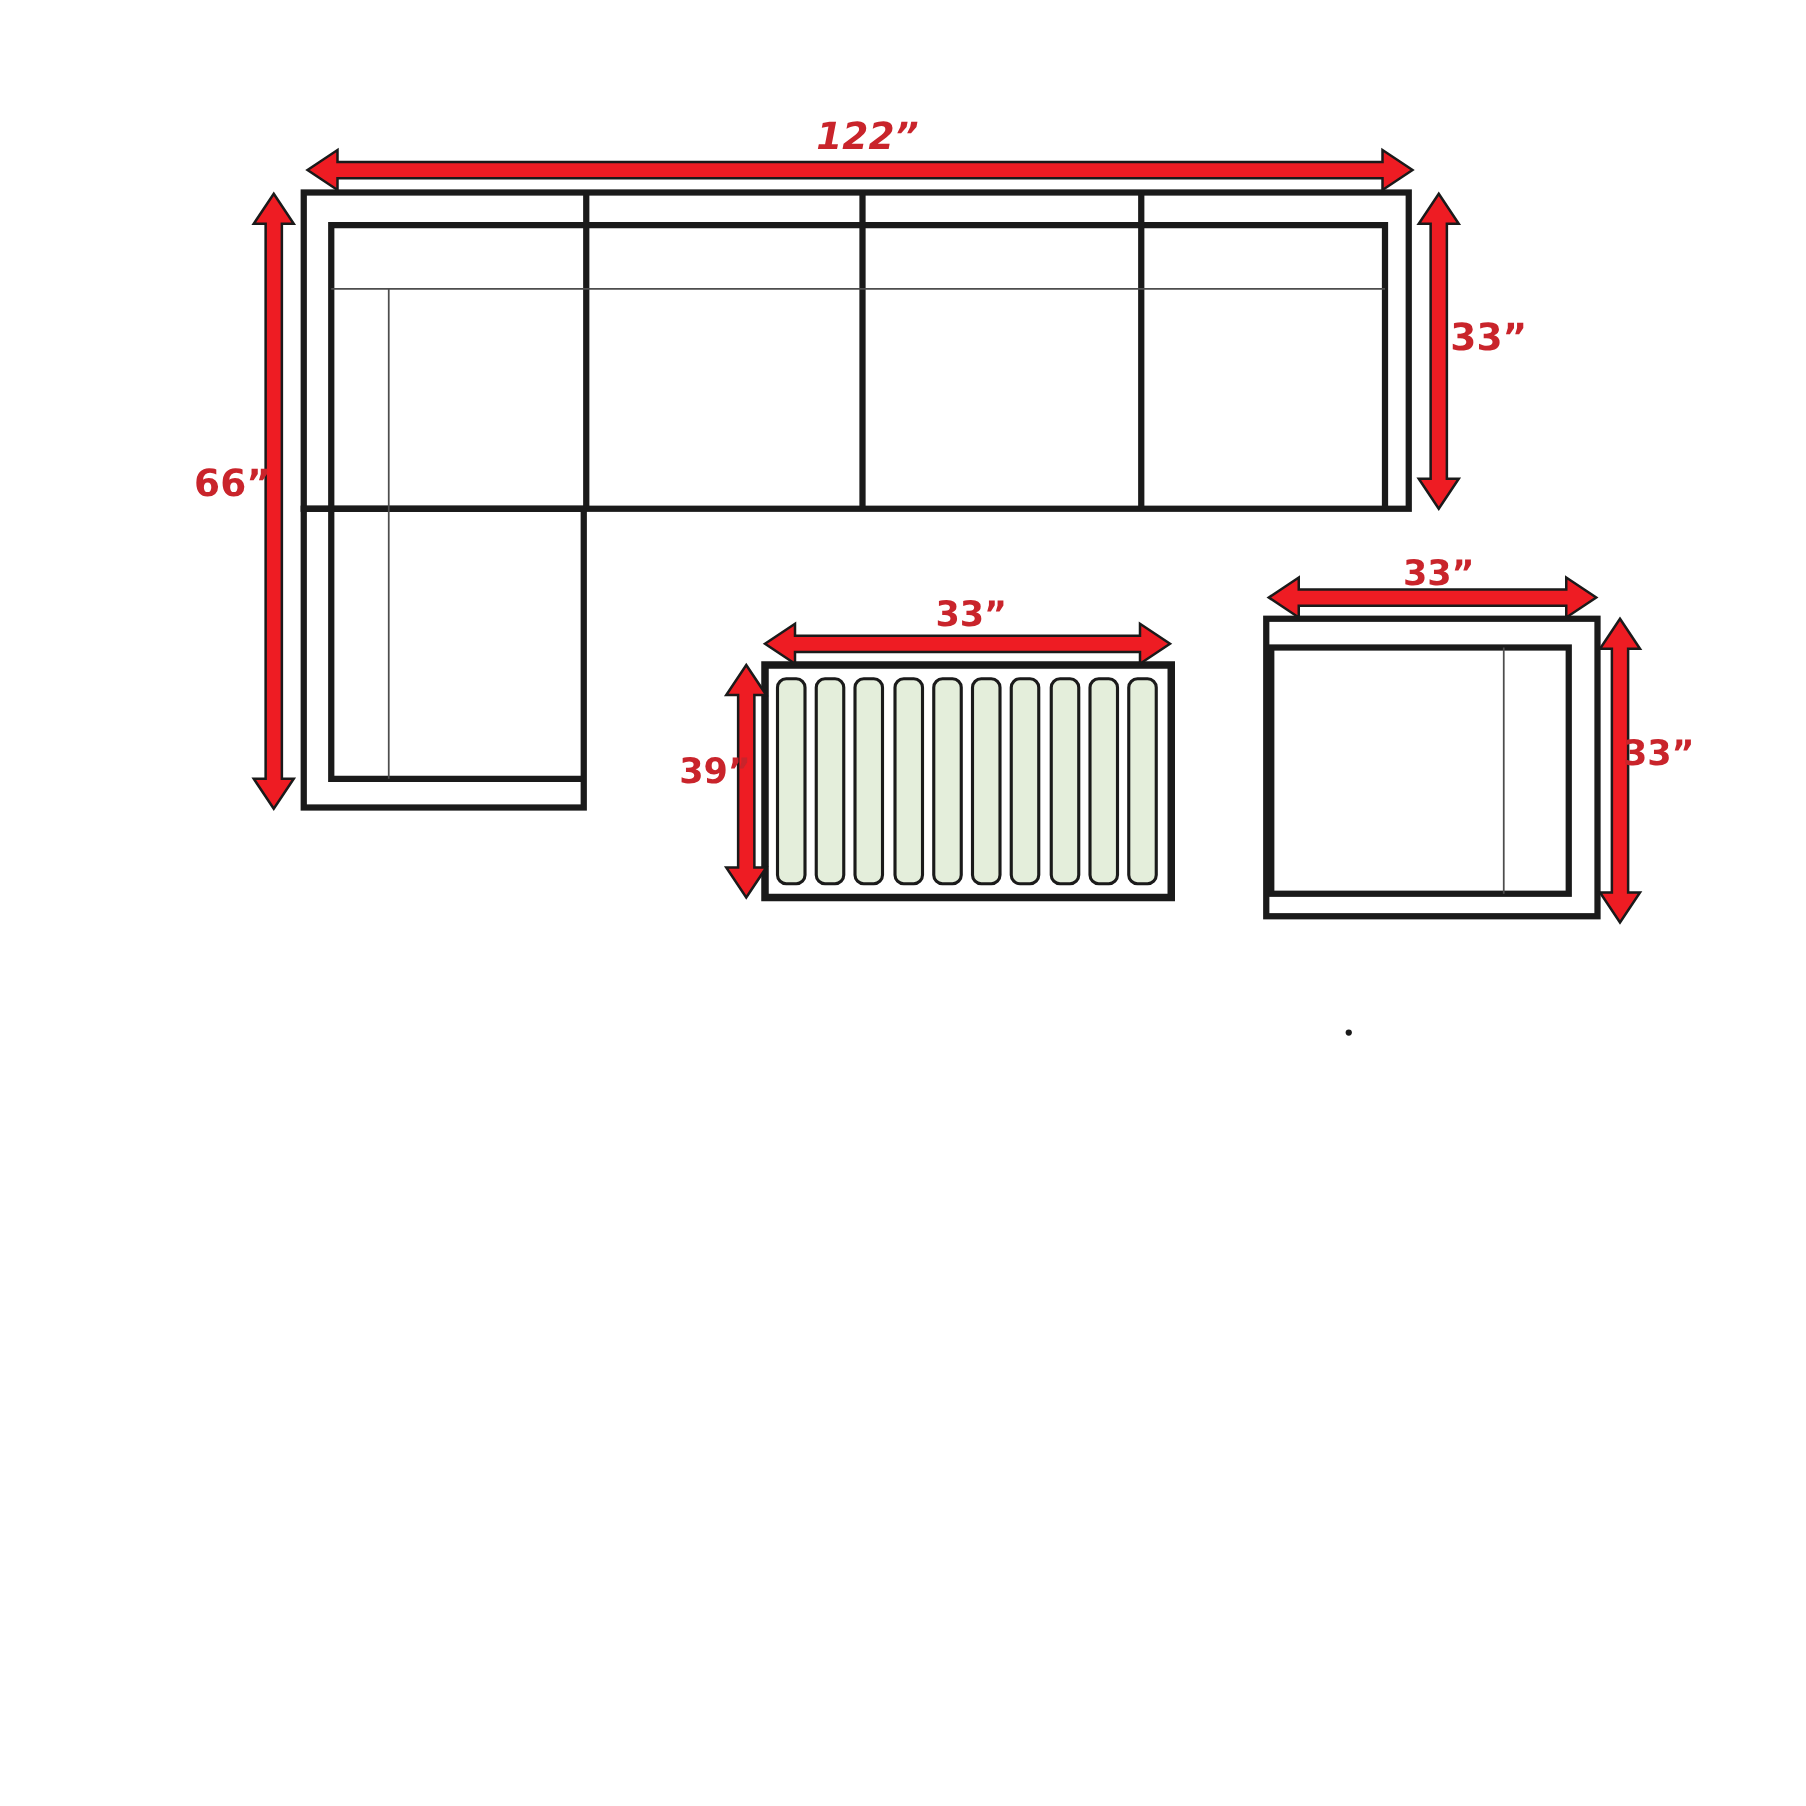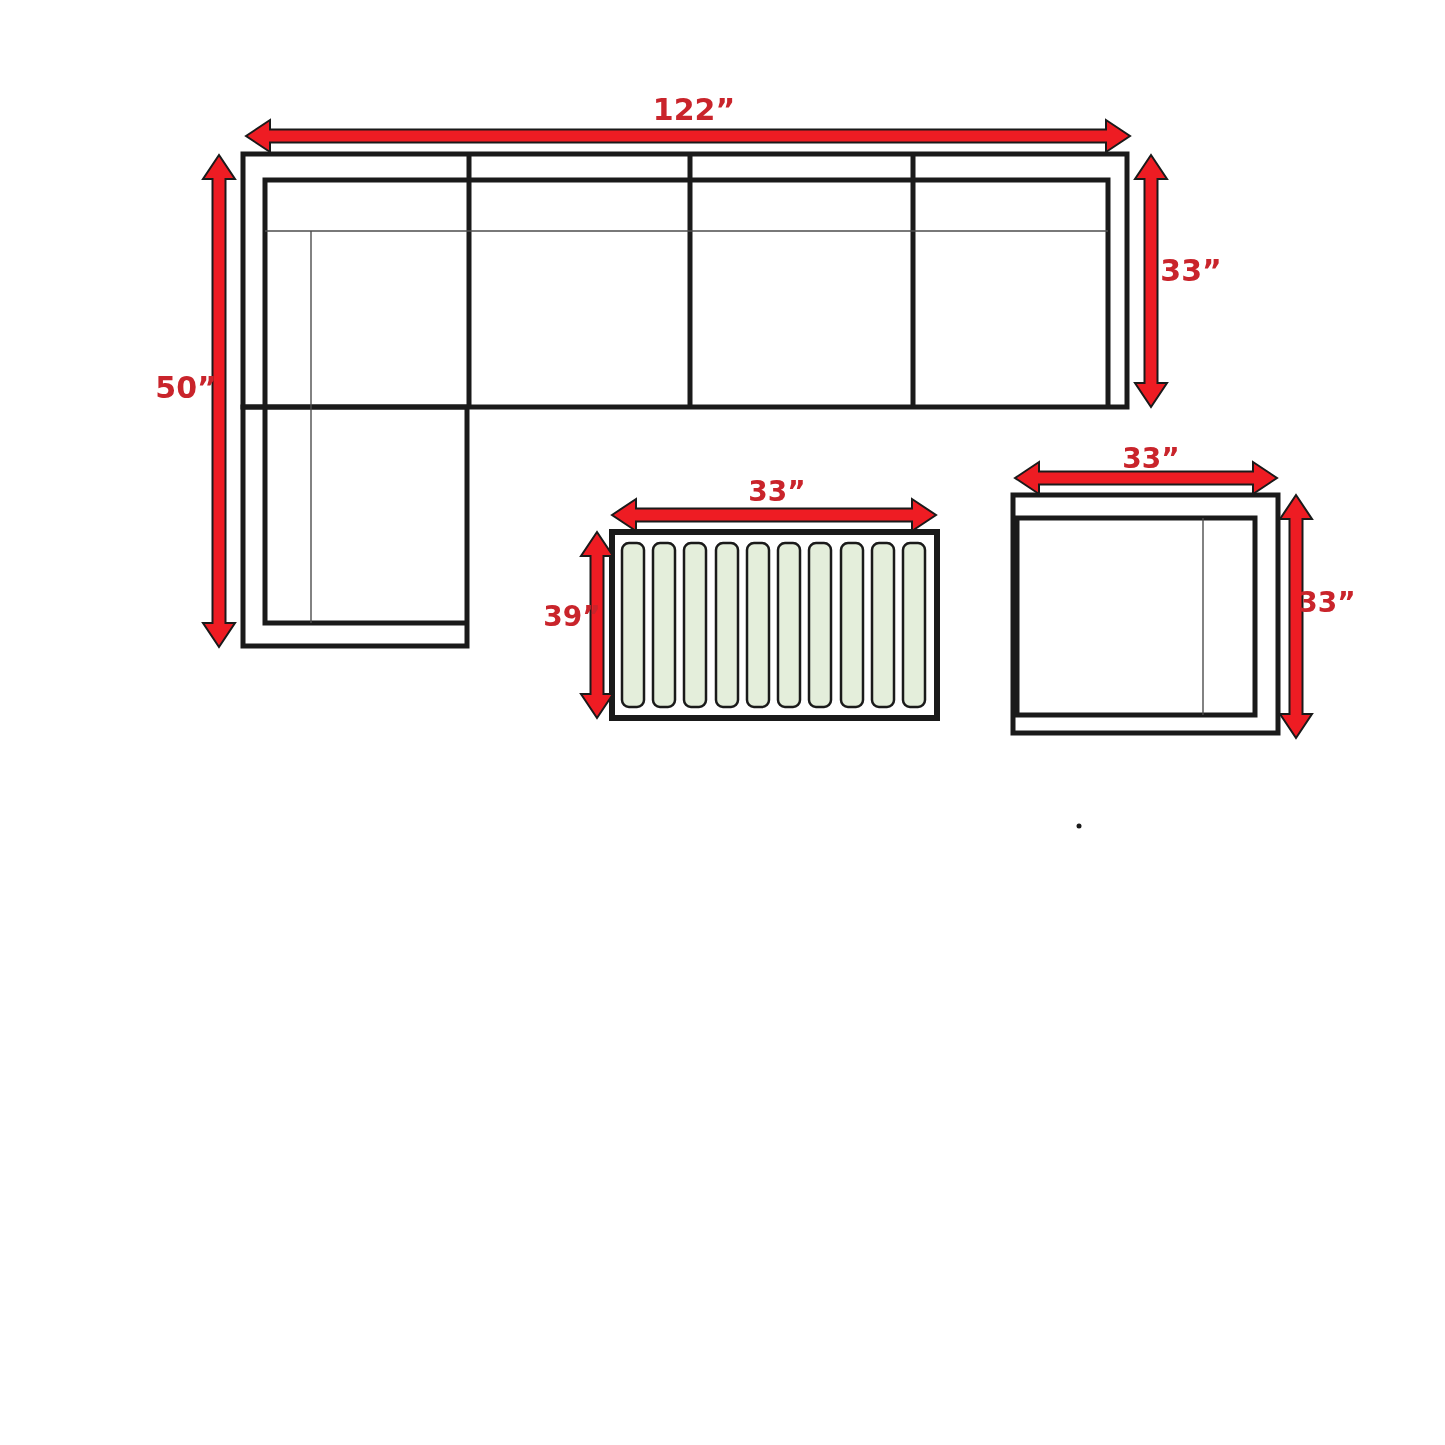--- a/index.html
+++ b/index.html
@@ -94,25 +94,25 @@
       <path class="arrow" d="M597,532 L613,556 L603.5,556 L603.5,694 L613,694 L597,718 L581,694 L590.5,694 L590.5,556 L581,556 Z"></path>
 
       <path class="arrow" d="M1015,478 L1039,462 L1039,471.5 L1253,471.5 L1253,462 L1277,478 L1253,494 L1253,484.5 L1039,484.5 L1039,494 Z"></path>
 
       <path class="arrow" d="M1296,495 L1312,519 L1302.5,519 L1302.5,714 L1312,714 L1296,738 L1280,714 L1289.5,714 L1289.5,519 L1280,519 Z"></path>
     </g>
 
     <circle cx="1079" cy="826" r="2.5" fill="var(--line-black)"></circle>
   </svg>
 
-  <div class="dim-label fs30" style="left:694px;top:110px;">122”</div>
+  <div class="dim-label fs30" style="left:694px;top:110px;font-style:italic;">122”</div>
 
   <div class="dim-label fs30" style="left:1191px;top:271px;">33”</div>
 
-  <div class="dim-label fs30" style="left:186px;top:388px;">50”</div>
+  <div class="dim-label fs30" style="left:186px;top:388px;">66”</div>
 
   <div class="dim-label fs28" style="left:777px;top:492px;">33”</div>
 
   <div class="dim-label fs28" style="left:572px;top:617px;">39”</div>
 
   <div class="dim-label fs28" style="left:1151px;top:459px;">33”</div>
 
   <div class="dim-label fs28" style="left:1327px;top:603px;">33”</div>
 
 </div>

